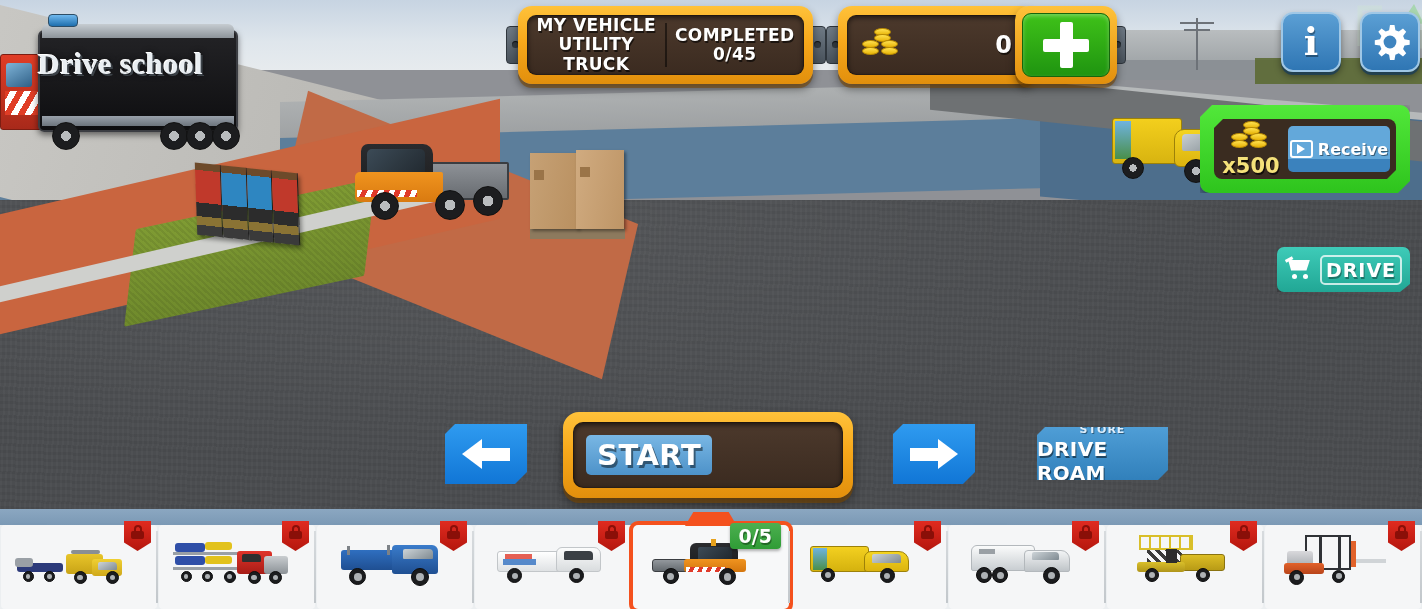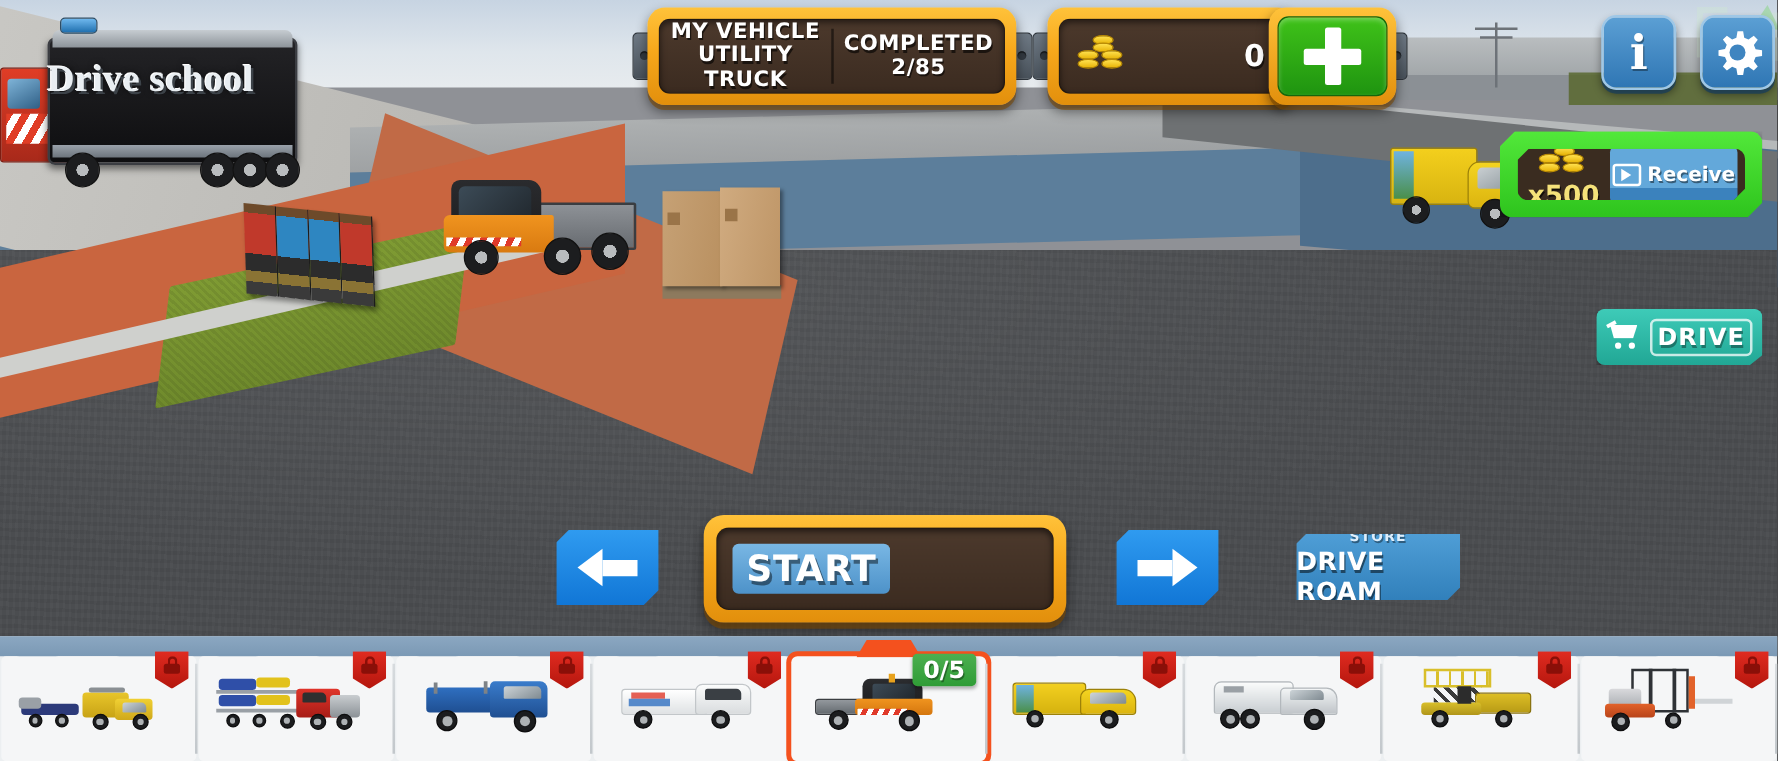--- a/index.html
+++ b/index.html
@@ -173,21 +173,21 @@
       background:linear-gradient(#5b9fd4,#2f76b4); border:2px solid #9fc7e6;
       box-shadow:0 3px 0 rgba(20,60,95,.7), 0 4px 7px rgba(0,0,0,.4);
       display:flex; align-items:center; justify-content:center; cursor:pointer; }
   #info-btn{ left:1281px; top:12px; }
   #settings-btn{ left:1360px; top:12px; }
   .info-glyph{ color:#fff; font-family:"DejaVu Serif", serif; font-weight:bold; font-size:38px;
       line-height:1; text-shadow:1px 2px 0 rgba(0,0,0,.35); }
   .ghost-arrow{ position:absolute; left:1352px; top:0px; width:74px; height:52px; opacity:.33; }
 
   
-  #reward-panel{ position:absolute; left:1200px; top:105px; width:210px; height:69px;
+  #reward-panel{ position:absolute; left:1200px; top:105px; width:210px; height:88px;
       border-radius:10px; padding:14px;
       background:linear-gradient(#52e83a,#2ec41d);
       clip-path:polygon(12px 0,100% 0,100% calc(100% - 12px),calc(100% - 12px) 100%,0 100%,0 12px);
       box-shadow:0 3px 8px rgba(0,0,0,.5); }
   .reward-inner{ width:100%; height:100%; border-radius:8px; background:#3a2c20;
       display:flex; align-items:center; padding:0 6px; gap:6px;
       clip-path:polygon(9px 0,100% 0,100% calc(100% - 9px),calc(100% - 9px) 100%,0 100%,0 9px); }
   .reward-coins{ width:62px; text-align:center; position:relative; }
   .rw-x{ color:#f5e27a; font-family:"DejaVu Sans",sans-serif; font-weight:bold; font-size:21px;
       text-shadow:1px 2px 0 rgba(0,0,0,.7); margin-top:-2px; }
@@ -380,21 +380,21 @@
   <div class="bolt" style="left:808px;"></div>
   <div class="hud-frame" id="vehicle-hud">
     <div class="hud-inner">
       <div class="vh-col">
         <div class="t1">MY VEHICLE</div>
         <div class="t2">UTILITY TRUCK</div>
       </div>
       <div class="vh-div"></div>
       <div class="vh-col">
         <div class="t1">COMPLETED</div>
-        <div class="t2">2/85</div>
+        <div class="t2">0/45</div>
       </div>
     </div>
   </div>
 
   <div class="bolt" style="left:826px;"></div>
   <div class="bolt" style="left:1108px;"></div>
   <div class="hud-frame" id="coin-hud">
     <div class="hud-inner">
       <div class="coin-row">
         <div class="coin-stack">

